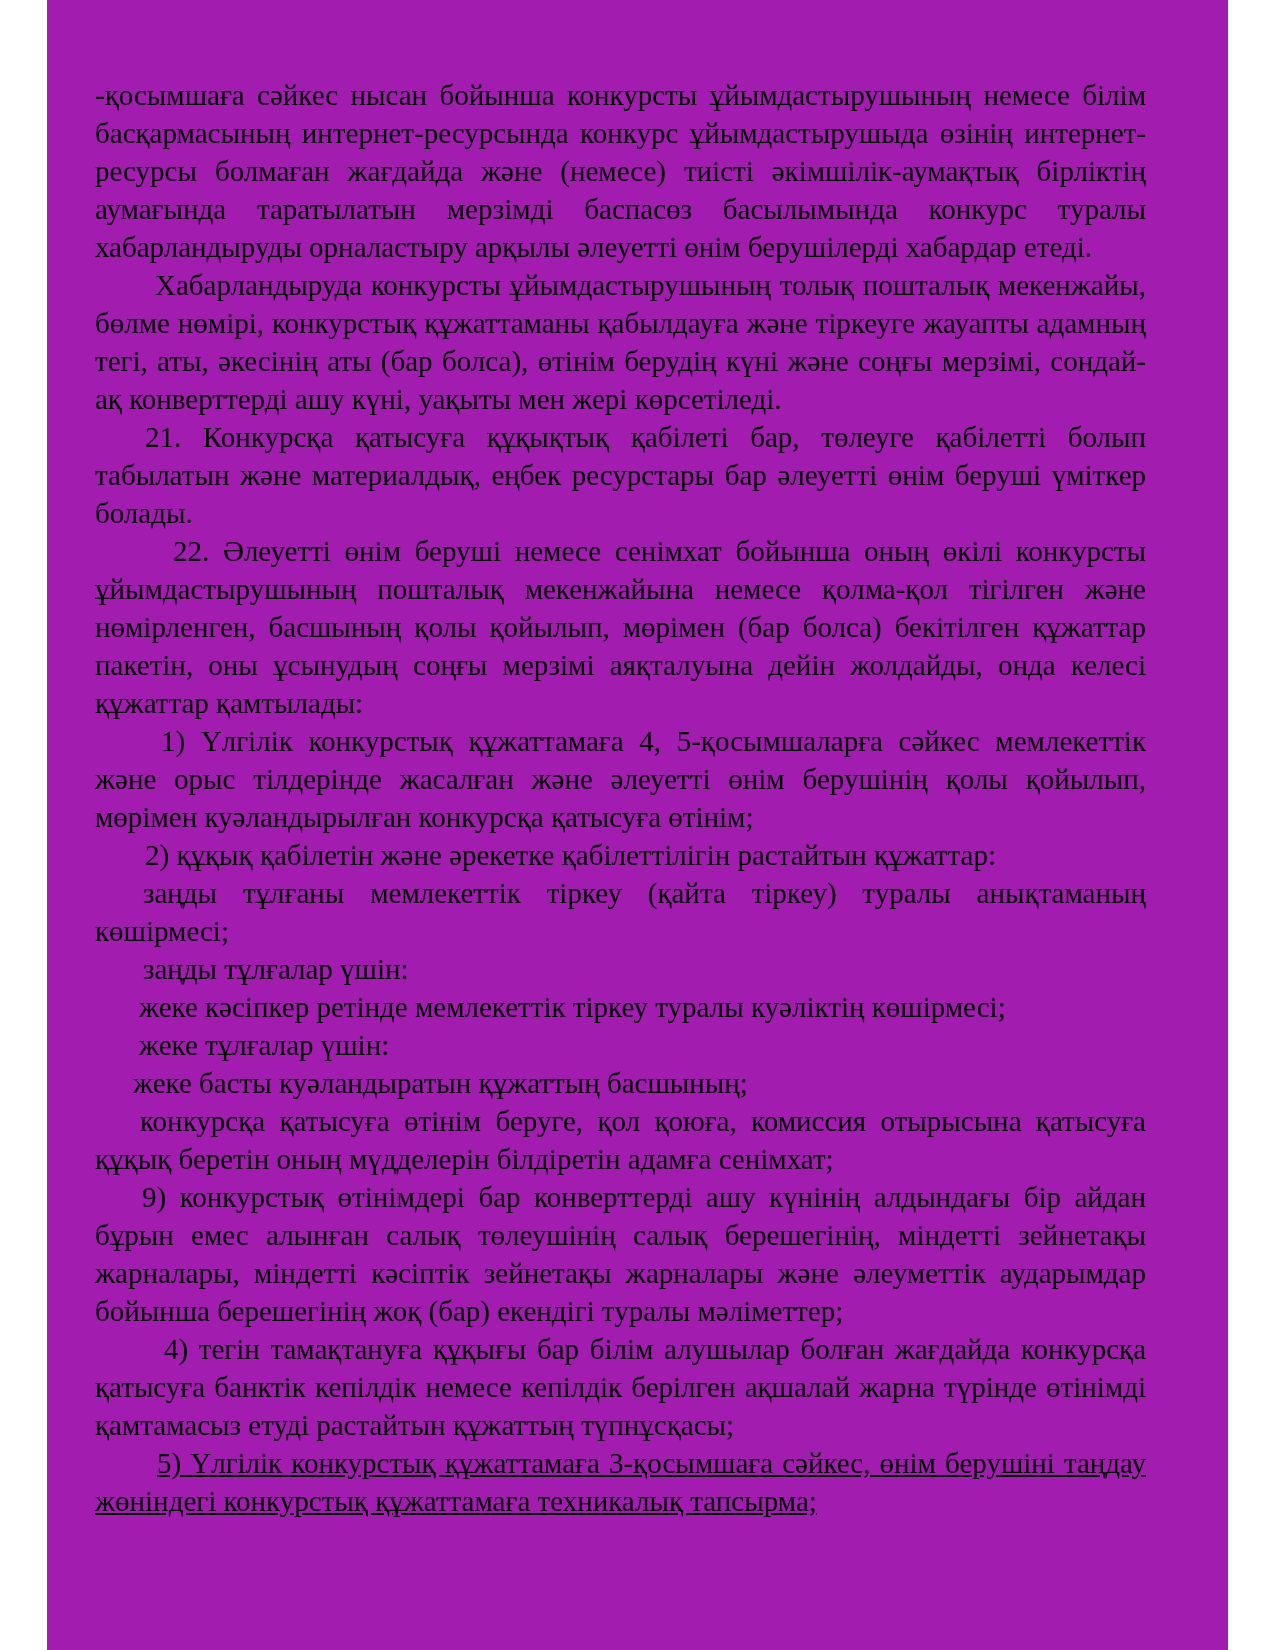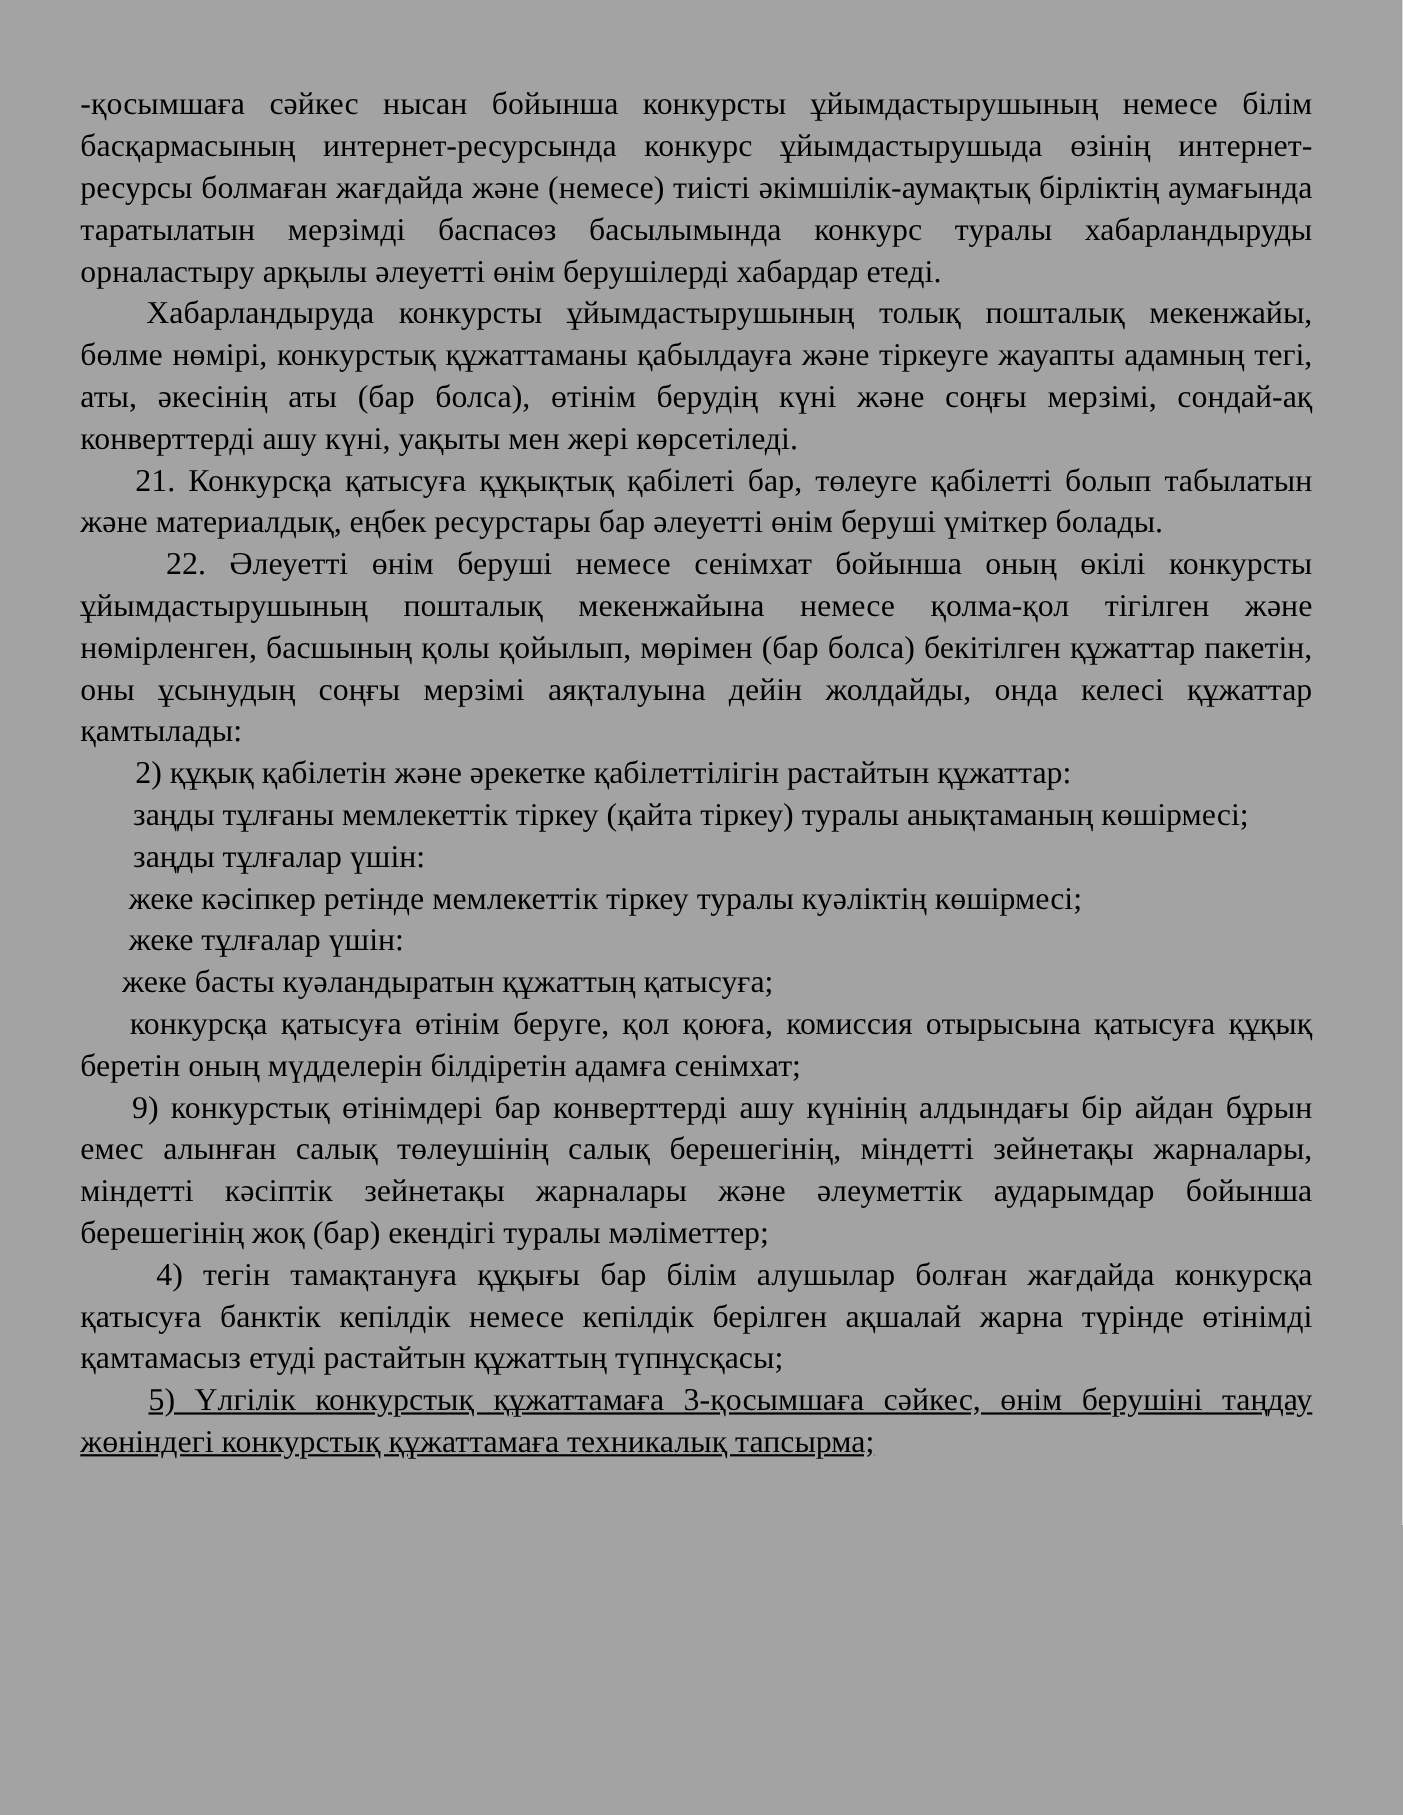--- a/index.html
+++ b/index.html
@@ -2,26 +2,26 @@
 <html lang="kk"><head>
 <meta charset="utf-8">
 <style>
   html, body {
     margin: 0;
     padding: 0;
     background: #ffffff;
   }
   .page {
     position: relative;
-    width: 1275px;
+    width: 1181px;
     height: 1650px;
     margin: 0 auto;
-    background: #a3a3a3;
+    background: #a21caf;
     box-sizing: border-box;
-    padding: 76px 82px 0 73px;
+    padding: 76px 82px 0 48px;
     overflow: hidden;
   }
   .doc-body {
     font-family: "Liberation Serif", "DejaVu Serif", serif;
     font-size: 29px;
     line-height: 38px;
     color: #000000;
   }
   .doc-body p {
     margin: 0;
@@ -44,24 +44,25 @@
 </style>
 </head>
 <body>
 
 <div class="page">
   <div class="doc-body">
     <p class="ind0">-қосымшаға сәйкес нысан бойынша конкурсты ұйымдастырушының немесе білім басқармасының интернет-ресурсында конкурс ұйымдастырушыда өзінің интернет-ресурсы болмаған жағдайда және (немесе) тиісті әкімшілік-аумақтық бірліктің аумағында таратылатын мерзімді баспасөз басылымында конкурс туралы хабарландыруды орналастыру арқылы әлеуетті өнім берушілерді хабардар етеді.</p>
     <p class="ind60">Хабарландыруда конкурсты ұйымдастырушының толық пошталық мекенжайы, бөлме нөмірі, конкурстық құжаттаманы қабылдауға және тіркеуге жауапты адамның тегі, аты, әкесінің аты (бар болса), өтінім берудің күні және соңғы мерзімі, сондай-ақ конверттерді ашу күні, уақыты мен жері көрсетіледі.</p>
     <p class="ind50">21. Конкурсқа қатысуға құқықтық қабілеті бар, төлеуге қабілетті болып табылатын және материалдық, еңбек ресурстары бар әлеуетті өнім беруші үміткер болады.</p>
     <p class="ind78">22. Әлеуетті өнім беруші немесе сенімхат бойынша оның өкілі конкурсты ұйымдастырушының пошталық мекенжайына немесе қолма-қол тігілген және нөмірленген, басшының қолы қойылып, мөрімен (бар болса) бекітілген құжаттар пакетін, оны ұсынудың соңғы мерзімі аяқталуына дейін жолдайды, онда келесі құжаттар қамтылады:</p>
+    <p class="ind66">1) Үлгілік конкурстық құжаттамаға 4, 5-қосымшаларға сәйкес мемлекеттік және орыс тілдерінде жасалған және әлеуетті өнім берушінің қолы қойылып, мөрімен куәландырылған конкурсқа қатысуға өтінім;</p>
     <p class="ind50">2) құқық қабілетін және әрекетке қабілеттілігін растайтын құжаттар:</p>
     <p class="ind48">заңды тұлғаны мемлекеттік тіркеу (қайта тіркеу) туралы анықтаманың көшірмесі;</p>
     <p class="ind48">заңды тұлғалар үшін:</p>
     <p class="ind44">жеке кәсіпкер ретінде мемлекеттік тіркеу туралы куәліктің көшірмесі;</p>
     <p class="ind44">жеке тұлғалар үшін:</p>
-    <p class="ind38">жеке басты куәландыратын құжаттың қатысуға;</p>
+    <p class="ind38">жеке басты куәландыратын құжаттың басшының;</p>
     <p class="ind45">конкурсқа қатысуға өтінім беруге, қол қоюға, комиссия отырысына қатысуға құқық беретін оның мүдделерін білдіретін адамға сенімхат;</p>
     <p class="ind47">9) конкурстық өтінімдері бар конверттерді ашу күнінің алдындағы бір айдан бұрын емес алынған салық төлеушінің салық берешегінің, міндетті зейнетақы жарналары, міндетті кәсіптік зейнетақы жарналары және әлеуметтік аударымдар бойынша берешегінің жоқ (бар) екендігі туралы мәліметтер;</p>
     <p class="ind69">4) тегін тамақтануға құқығы бар білім алушылар болған жағдайда конкурсқа қатысуға банктік кепілдік немесе кепілдік берілген ақшалай жарна түрінде өтінімді қамтамасыз етуді растайтын құжаттың түпнұсқасы;</p>
     <p class="ind62">5) Үлгілік конкурстық құжаттамаға 3-қосымшаға сәйкес, өнім берушіні таңдау жөніндегі конкурстық құжаттамаға техникалық тапсырма;</p>
   </div>
 </div>
 
 </body></html>

